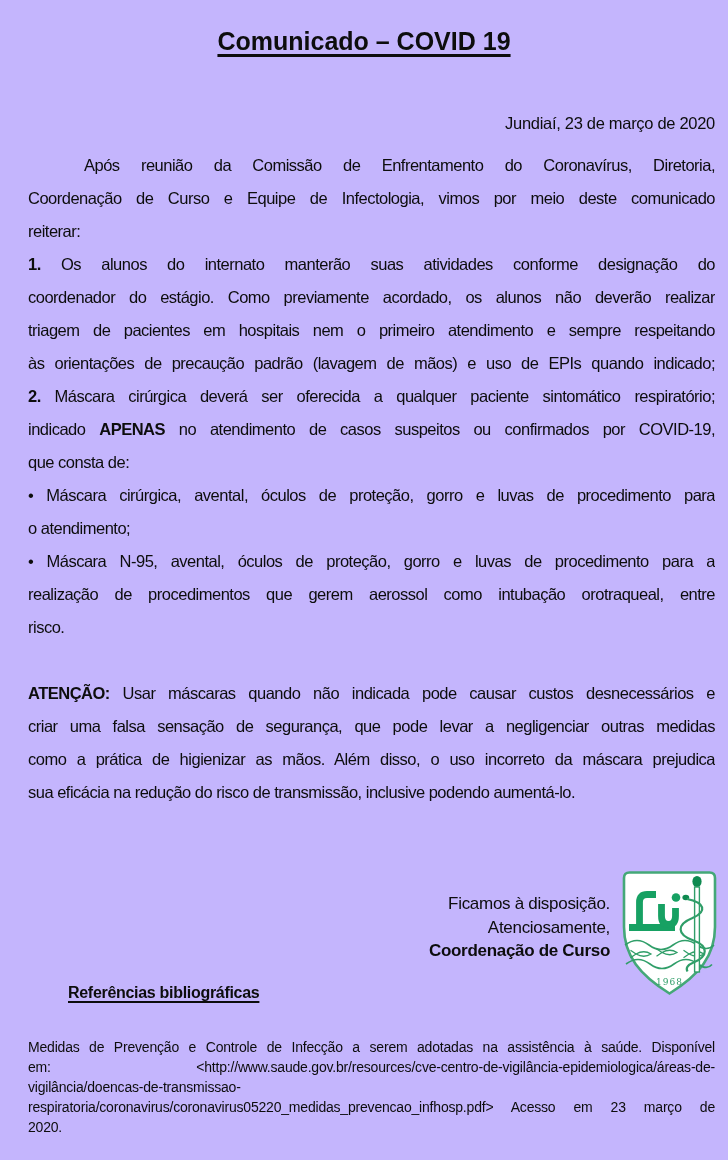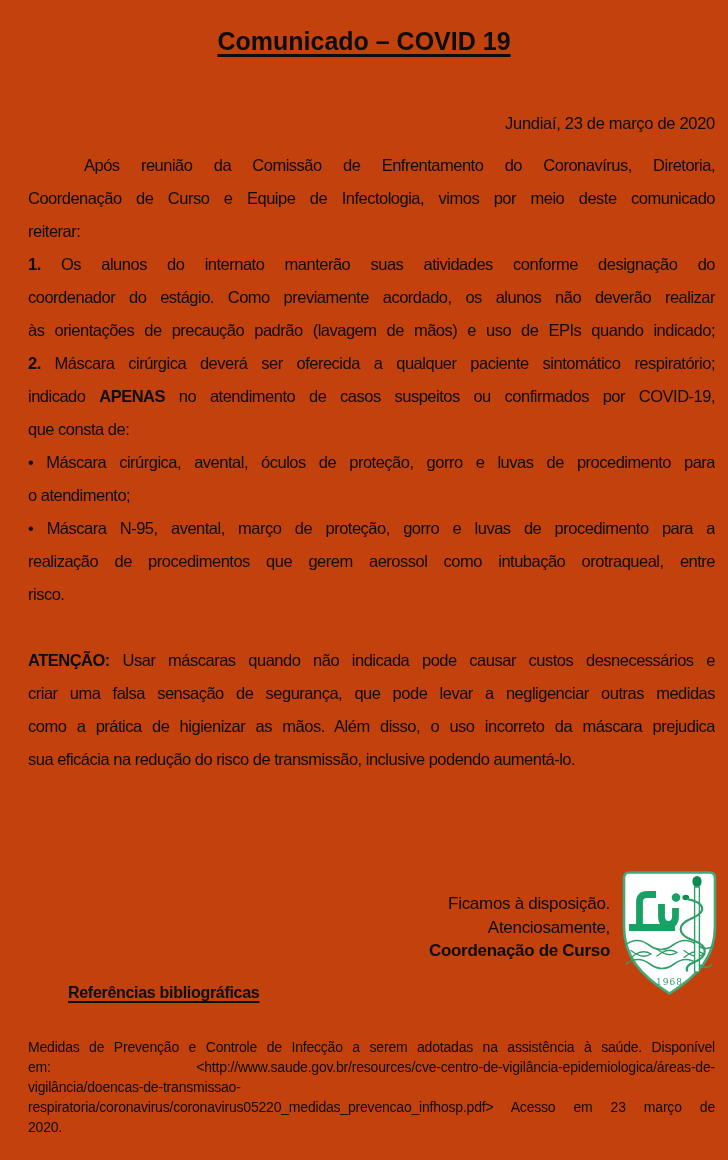--- a/index.html
+++ b/index.html
@@ -1,17 +1,17 @@
 <!DOCTYPE html>
 <html><head>
 <meta charset="utf-8">
 <style>
   html,body { margin:0; padding:0; background:#fff; }
   .page {
-    position:relative; width:728px; height:1160px; background:#c2410c;
+    position:relative; width:728px; height:1160px; background:#c4b5fd;
     font-family:"Liberation Sans", sans-serif; color:#0d0d0d; overflow:hidden;
   }
   .title {
     position:absolute; top:27px; left:0; width:100%; text-align:center;
     font-size:25px; font-weight:bold;
   }
   .title .u { text-decoration:underline; text-decoration-thickness:2.5px; text-underline-offset:4px; }
   .date-line {
     position:absolute; top:114px; left:28px; right:13px; text-align:right;
     font-size:16.5px; letter-spacing:-0.3px;
@@ -54,27 +54,28 @@
   </div>
 
   <div class="date-line">Jundiaí, 23 de março de 2020</div>
 
   <div class="body-block">
       <div class="line indent"><span>Após reunião da Comissão de Enfrentamento do Coronavírus, Diretoria,</span></div>
       <div class="line"><span>Coordenação de Curso e Equipe de Infectologia, vimos por meio deste comunicado</span></div>
       <div class="line left"><span>reiterar:</span></div>
       <div class="line"><span class="b">1.</span><span> Os alunos do internato manterão suas atividades conforme designação do</span></div>
       <div class="line"><span>coordenador do estágio. Como previamente acordado, os alunos não deverão realizar</span></div>
+      <div class="line"><span>triagem de pacientes em hospitais nem o primeiro atendimento e sempre respeitando</span></div>
       <div class="line"><span>às orientações de precaução padrão (lavagem de mãos) e uso de EPIs quando indicado;</span></div>
       <div class="line"><span class="b">2.</span><span> Máscara cirúrgica deverá ser oferecida a qualquer paciente sintomático respiratório;</span></div>
       <div class="line"><span>indicado </span><span class="b">APENAS</span><span> no atendimento de casos suspeitos ou confirmados por COVID-19,</span></div>
       <div class="line left"><span>que consta de:</span></div>
       <div class="line"><span>• Máscara cirúrgica, avental, óculos de proteção, gorro e luvas de procedimento para</span></div>
       <div class="line left"><span>o atendimento;</span></div>
-      <div class="line"><span>• Máscara N-95, avental, março de proteção, gorro e luvas de procedimento para a</span></div>
+      <div class="line"><span>• Máscara N-95, avental, óculos de proteção, gorro e luvas de procedimento para a</span></div>
       <div class="line"><span>realização de procedimentos que gerem aerossol como intubação orotraqueal, entre</span></div>
       <div class="line left"><span>risco.</span></div>
       <div class="line blank"></div>
       <div class="line"><span class="b">ATENÇÃO:</span><span> Usar máscaras quando não indicada pode causar custos desnecessários e</span></div>
       <div class="line"><span>criar uma falsa sensação de segurança, que pode levar a negligenciar outras medidas</span></div>
       <div class="line"><span>como a prática de higienizar as mãos. Além disso, o uso incorreto da máscara prejudica</span></div>
       <div class="line left"><span>sua eficácia na redução do risco de transmissão, inclusive podendo aumentá-lo.</span></div>
     </div>
 
   <div class="signature">

